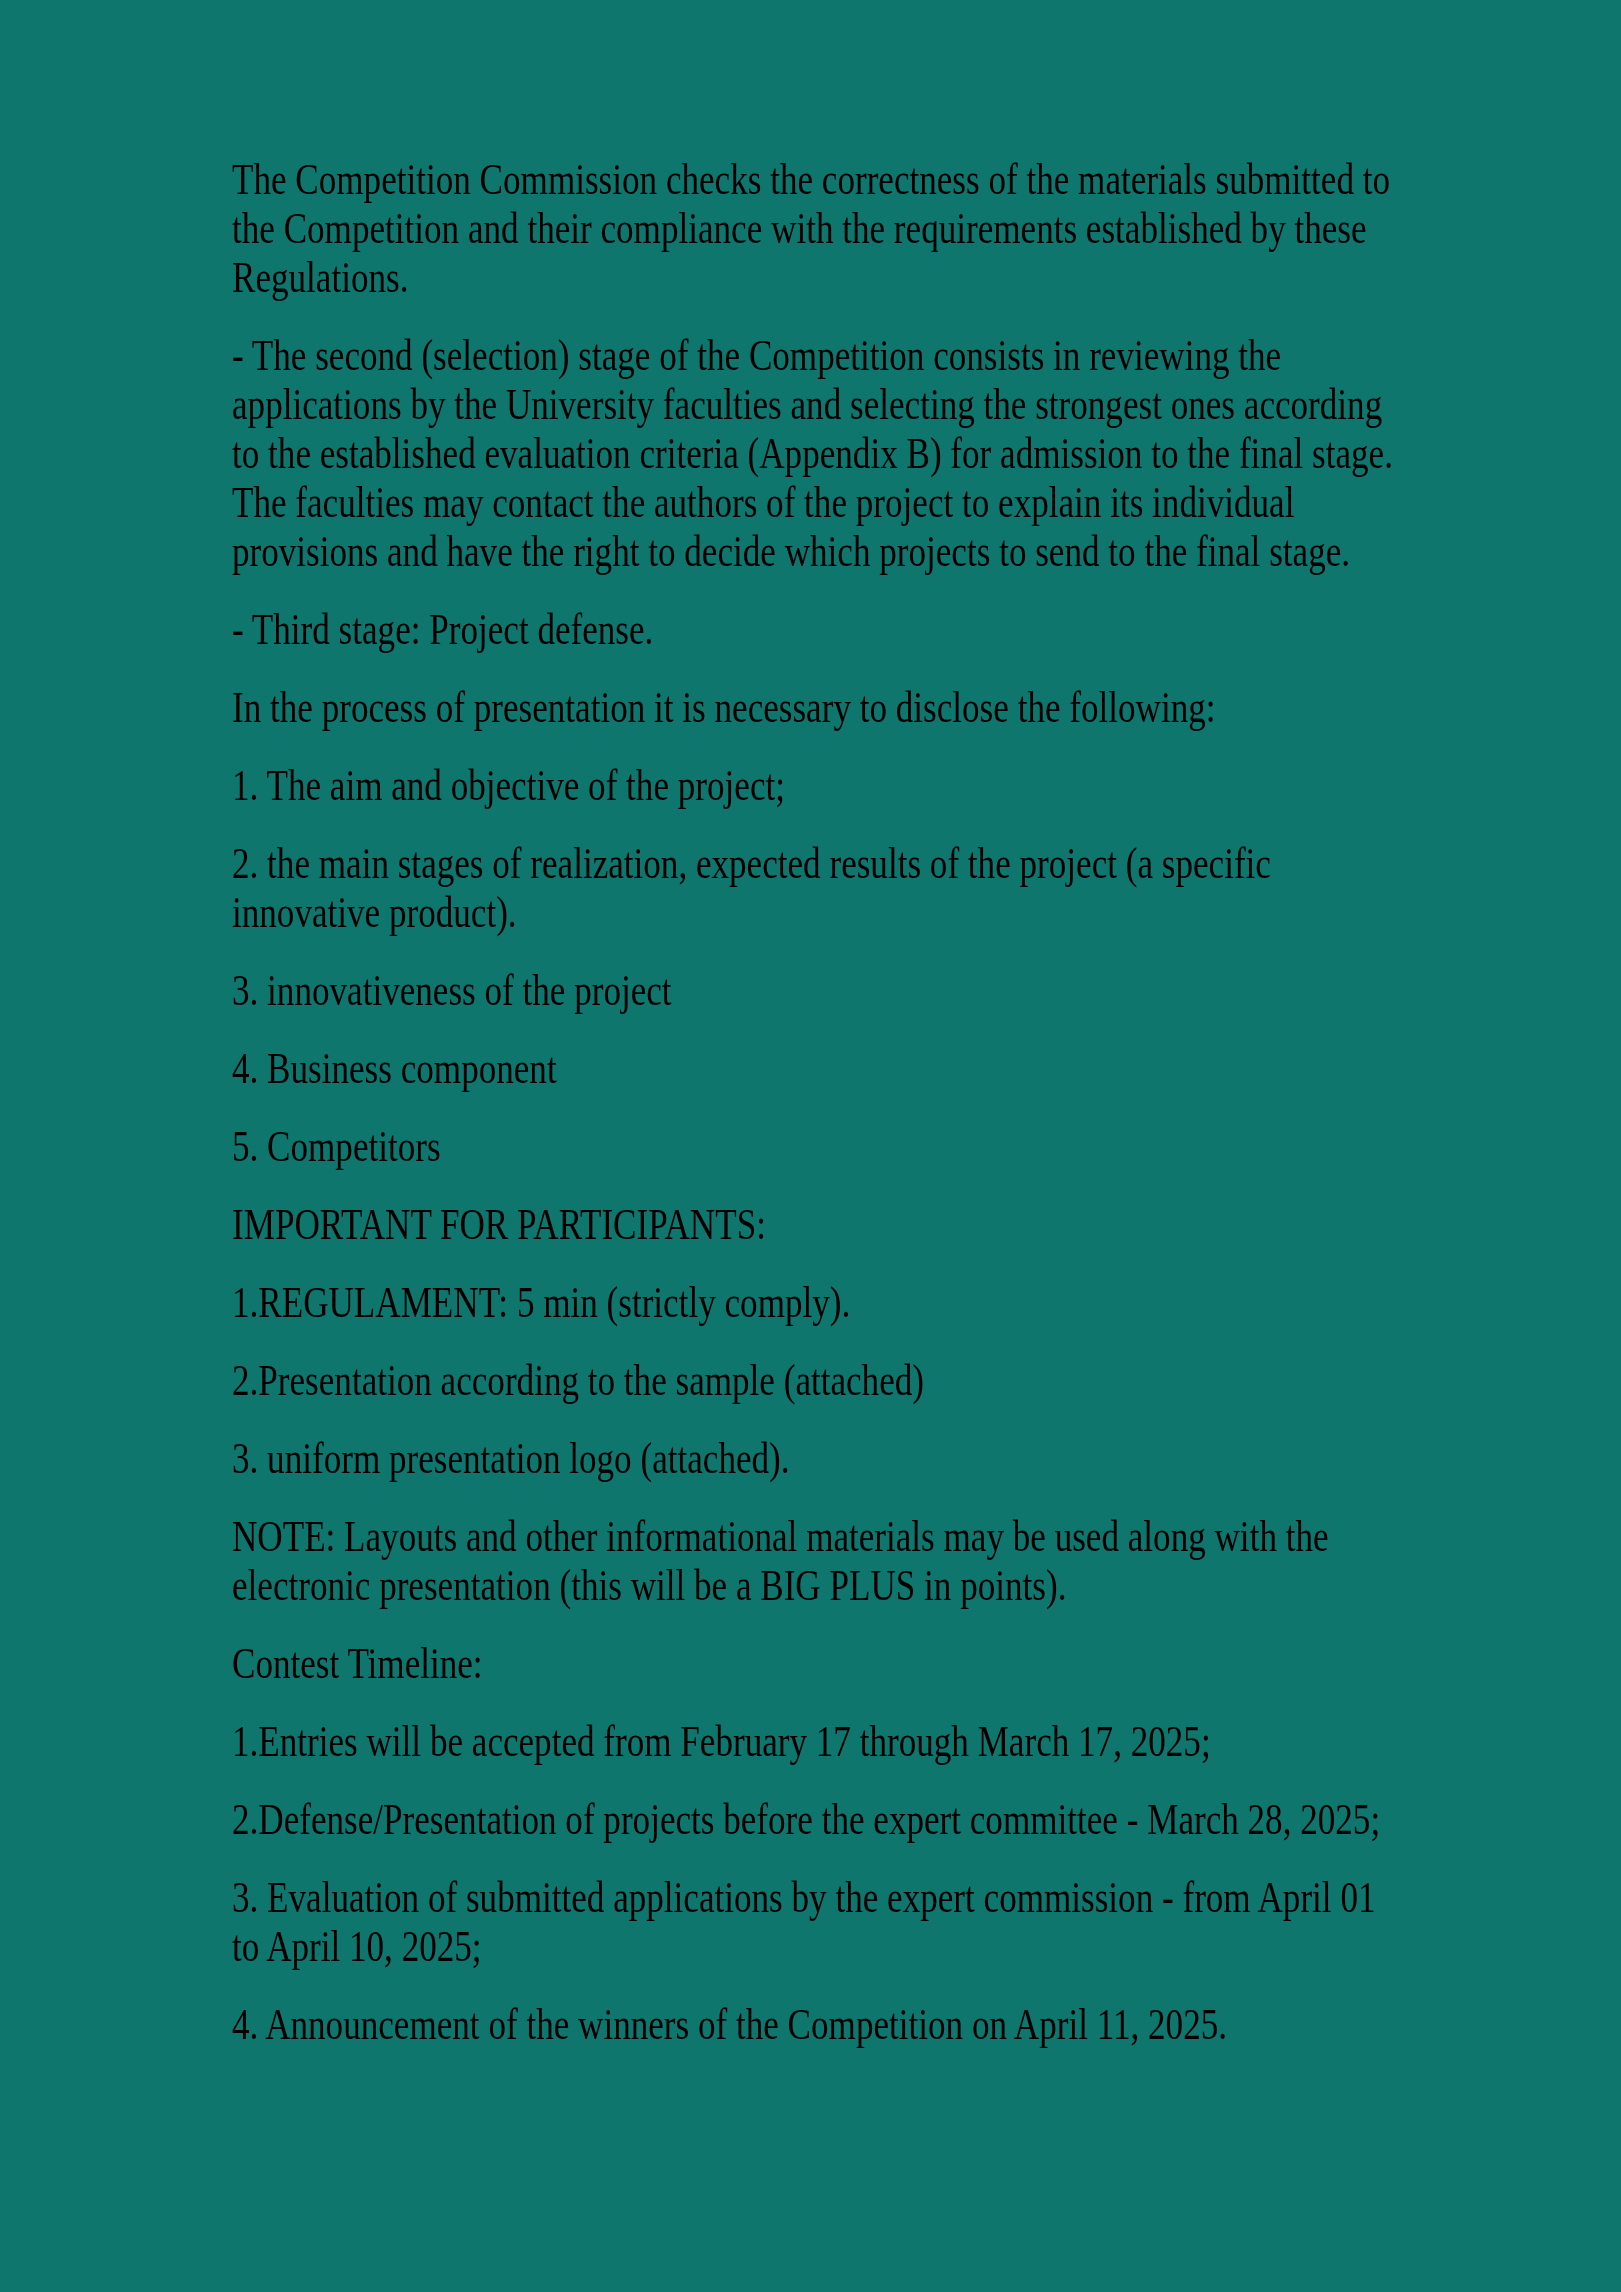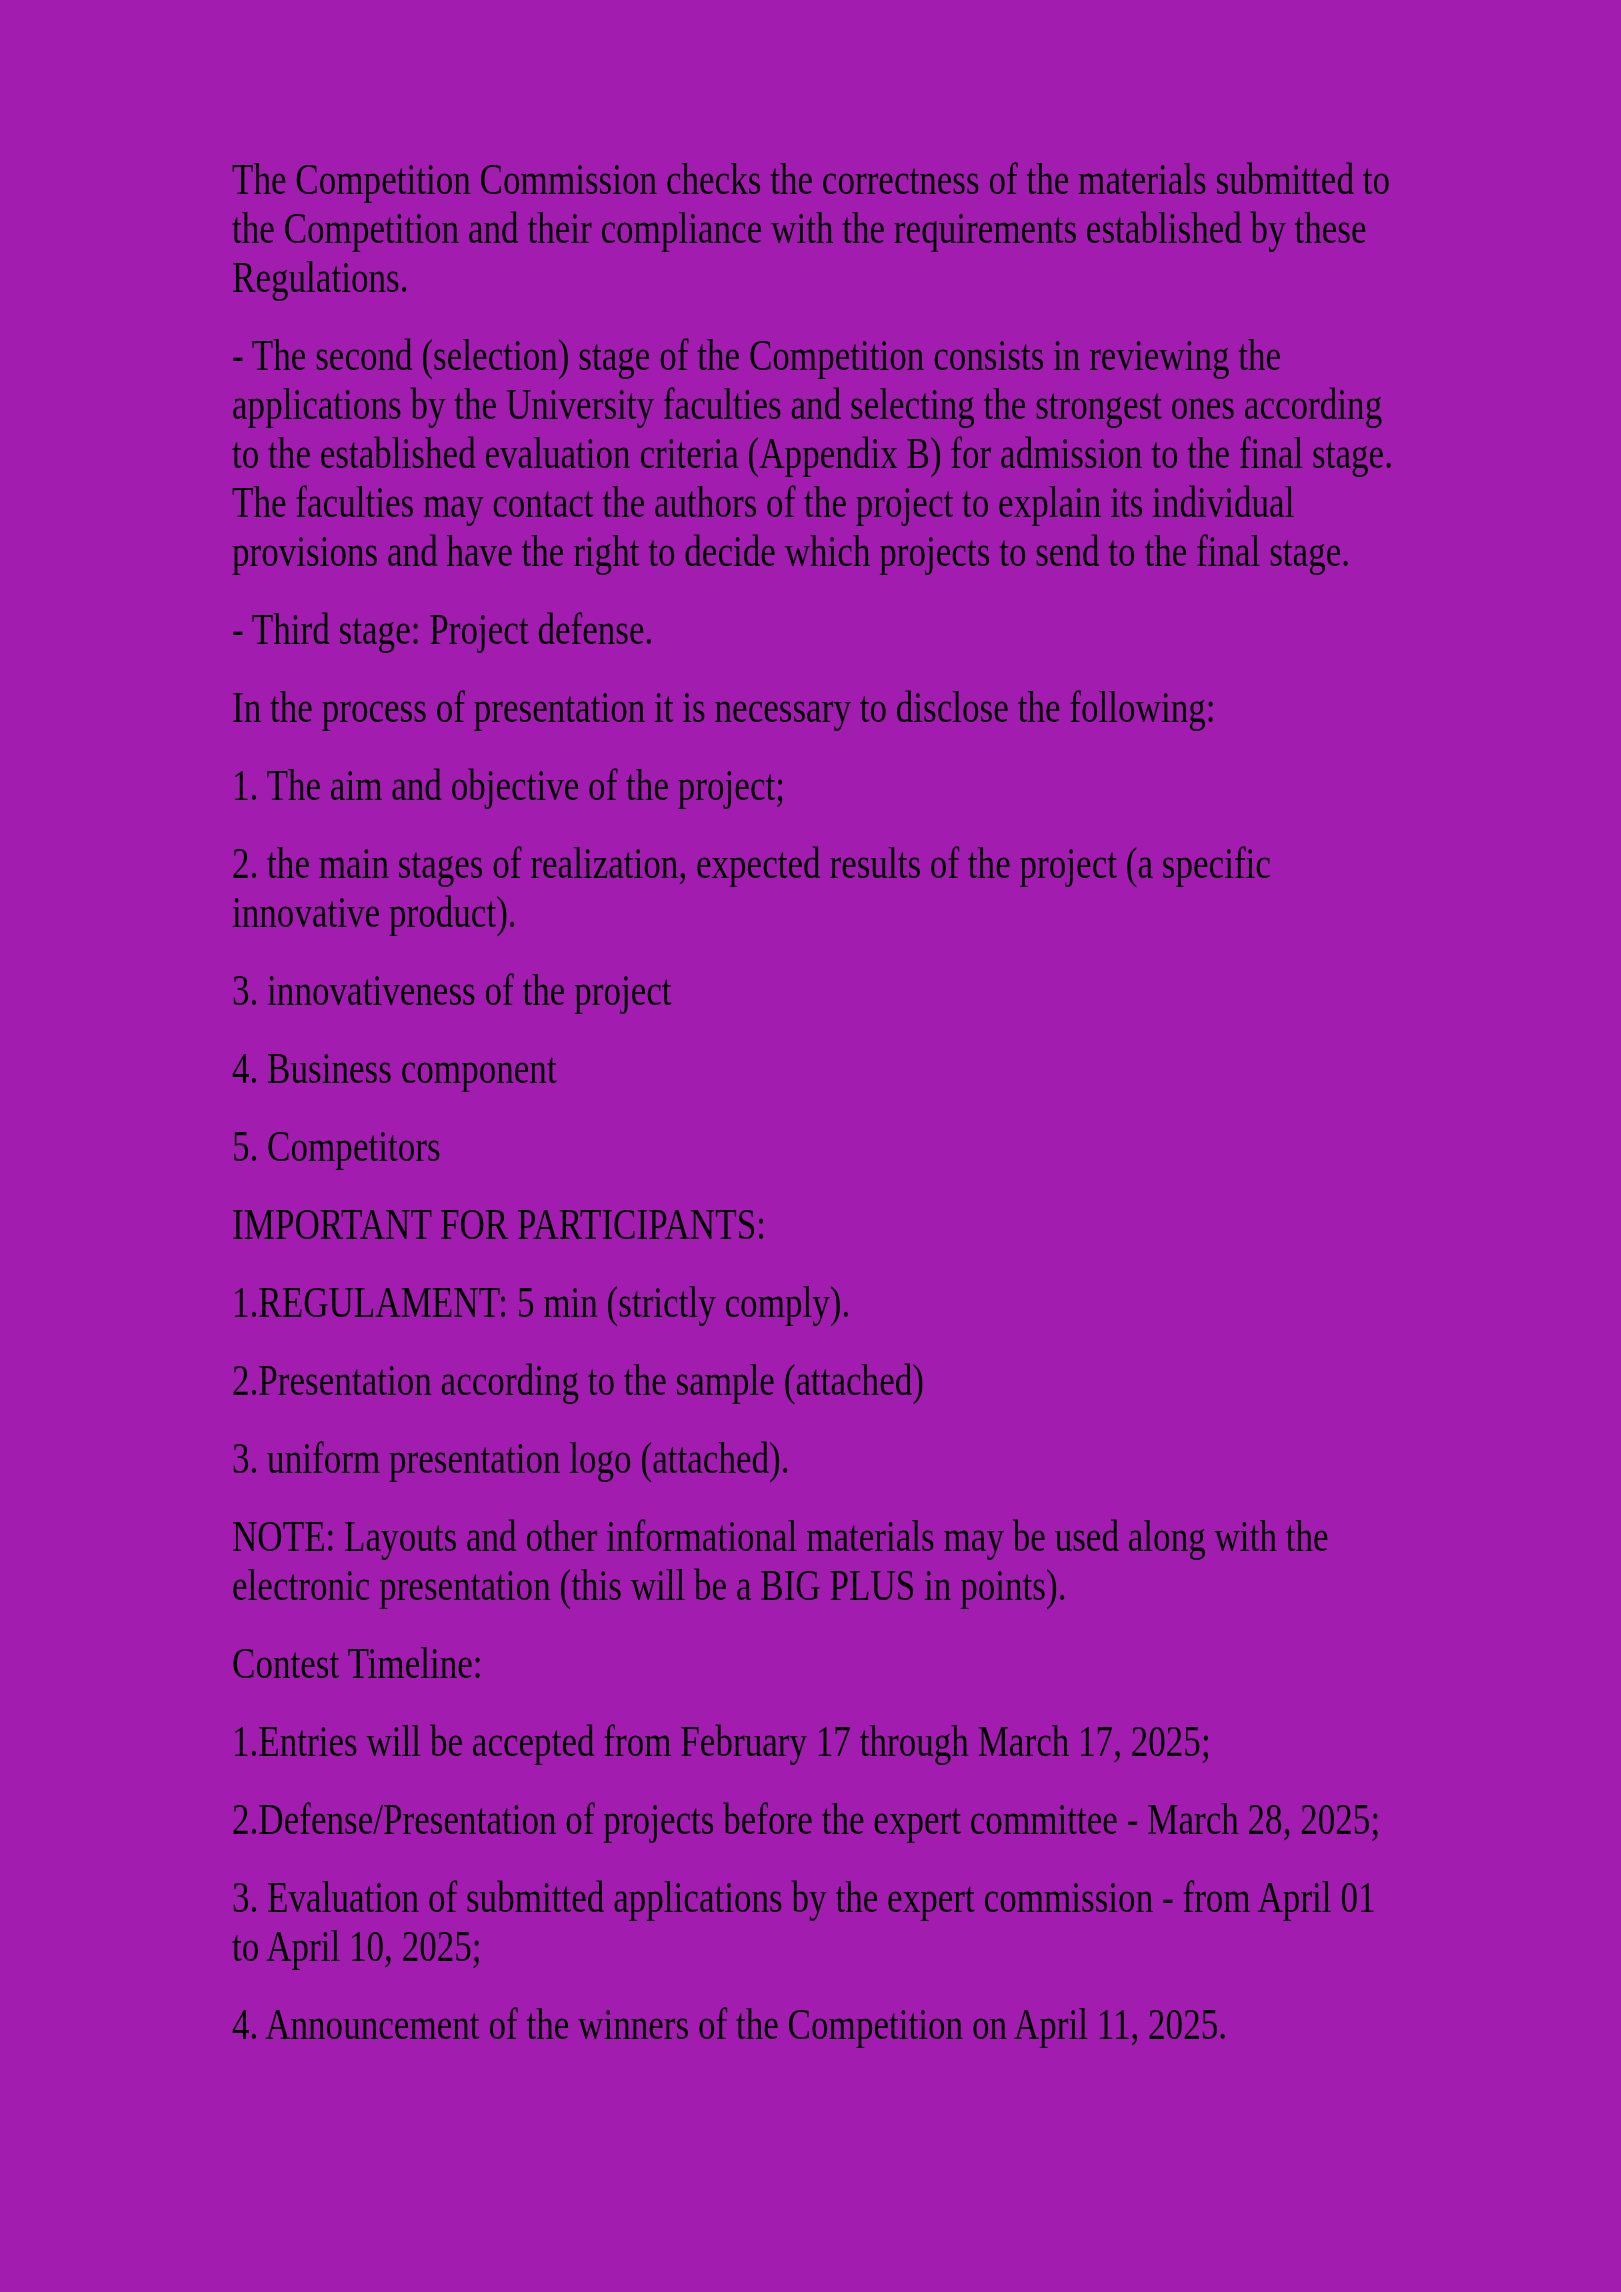--- a/index.html
+++ b/index.html
@@ -4,21 +4,21 @@
 <style>
   html, body {
     margin: 0;
     padding: 0;
     background: #ffffff;
   }
   .page {
     position: relative;
     width: 1621px;
     height: 2293px;
-    background: #a21caf;
+    background: #0f766e;
     overflow: hidden;
     font-family: "Liberation Serif", "DejaVu Serif", serif;
     color: #000000;
   }
   
   .content {
     position: absolute;
     left: 232px;
     top: 155px;
     width: 1656px;

